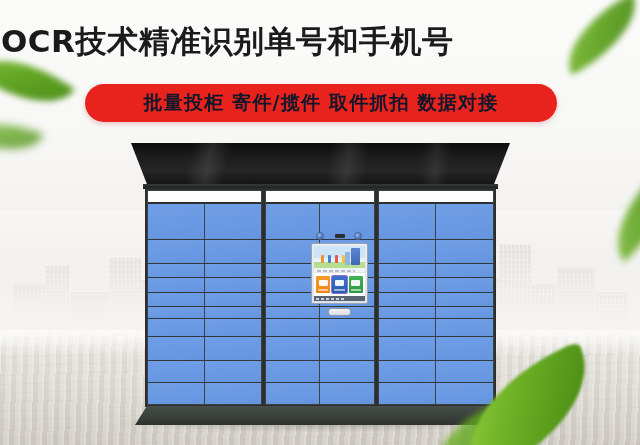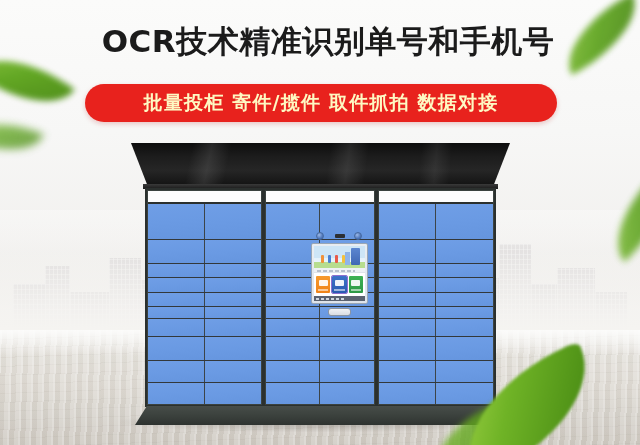--- a/index.html
+++ b/index.html
@@ -63,35 +63,34 @@
   #leaf-top-left{ left:-22px; top:58px; width:92px; height:46px; transform:rotate(36deg); filter:blur(3.2px); opacity:.95; }
   #leaf-top-right{ left:556px; top:12px; width:92px; height:44px; transform:rotate(-28deg); filter:blur(3.4px); opacity:.9; }
   #leaf-mid-left{ left:-30px; top:120px; width:70px; height:34px; transform:rotate(22deg); filter:blur(4px); opacity:.75; }
   #leaf-right{ left:598px; top:196px; width:86px; height:42px; transform:rotate(-44deg); filter:blur(3.6px); opacity:.85; }
   #leaf-bottom{ left:452px; top:368px; width:150px; height:86px; transform:rotate(-24deg); filter:blur(1.6px); opacity:1; z-index:7; }
   #leaf-bottom i{ border-radius:100% 8% 100% 8%; background:linear-gradient(125deg,#a6d64a 0%,#6fb326 38%,#3d7f0e 100%); }
   #leaf-bottom-edge{ left:430px; top:400px; width:120px; height:60px; transform:rotate(-12deg); filter:blur(3px); opacity:.8; z-index:7; }
 
   
   #headline{
-    position:absolute; left:16px; right:0; top:24px; z-index:12;
-    text-align:center;
+    position:absolute; left:1px; right:0; top:24px; z-index:12;
     font-size:31px; font-weight:bold; letter-spacing:.5px;
     color:#1b1b1b; line-height:1.1;
     text-shadow:0 1px 0 rgba(255,255,255,.6);
   }
   #tagline-pill{
     position:absolute; left:85px; top:84px; width:472px; height:38px; z-index:12;
     background:#e8221d;
     border-radius:19px;
     display:flex; align-items:center; justify-content:center;
     box-shadow:0 2px 5px rgba(180,20,16,.22);
   }
   #tagline-text{
-    color:#fef9c3; font-size:19px; font-weight:bold; letter-spacing:1.2px;
+    color:#0f172a; font-size:19px; font-weight:bold; letter-spacing:1.2px;
     white-space:nowrap;
   }
 
   
   #cabinet{ position:absolute; left:131px; top:143px; width:379px; height:280px; z-index:6; }
 
   
   #canopy{
     position:absolute; left:0; top:0; width:379px; height:44px;
     background:linear-gradient(180deg,#0d0d0d 0%,#1c1c1c 30%,#262626 62%,#111 100%);

